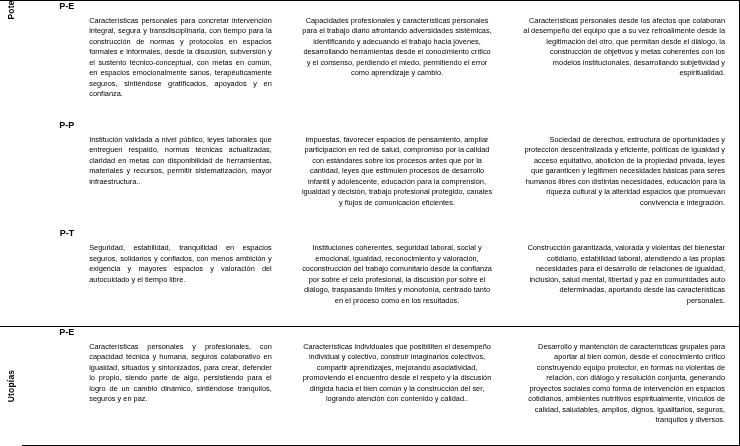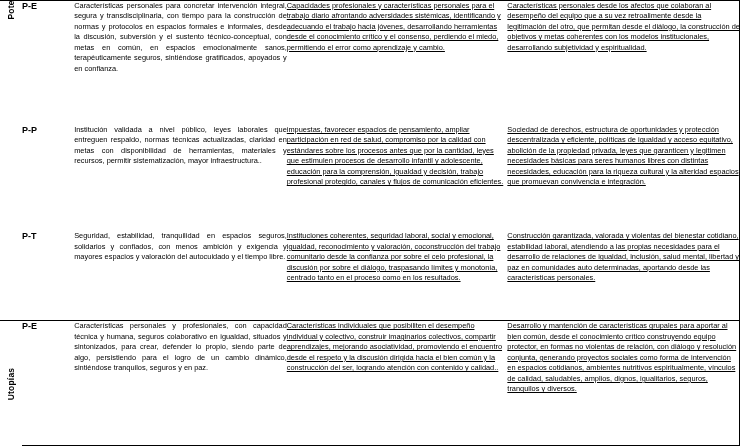--- a/index.html
+++ b/index.html
@@ -68,21 +68,21 @@
     top: 4px;
     left: 50%;
     transform: translateX(-50%) rotate(-90deg);
     transform-origin: center center;
   }
 
   
   td.code-col {
     width: 52px;
     border-right: 1px solid #000;
-    text-align: left;
+    text-align: right;
     vertical-align: middle;
     font-size: 9px;
     font-weight: bold;
     background: #ffffff;
   }
 
   
   td.content-col {
     padding: 4px 7px 4px 7px;
     font-size: 7.4px;
@@ -91,27 +91,25 @@
   }
   td.col-1 {
     width: 212px;
     border-right: 1px solid #000;
     text-align: justify;
     text-justify: inter-word;
   }
   td.col-2 {
     width: 220px;
     border-right: 1px solid #000;
-    text-align: left;
-    text-decoration: underline;
+    text-align: center;
   }
   td.col-3 {
     width: 232px;
-    text-align: left;
-    text-decoration: underline;
+    text-align: right;
   }
 
   
   tr.row-sep-top > td {
     border-top: 1px solid #000;
   }
 
   
   .frame-top {
     position: absolute;
@@ -132,21 +130,21 @@
   .frame-bottom {
     position: absolute;
     bottom: 0;
     left: 0;
     width: 740px;
     height: 1px;
     background: #000;
   }
 
   p.para {
-    margin: 0;
+    margin: 15px;
   }
 </style>
 </head>
 <body>
 
 <div id="page">
 
   <div class="frame-top"></div>
   <div class="frame-right"></div>
   <div class="frame-bottom"></div>

